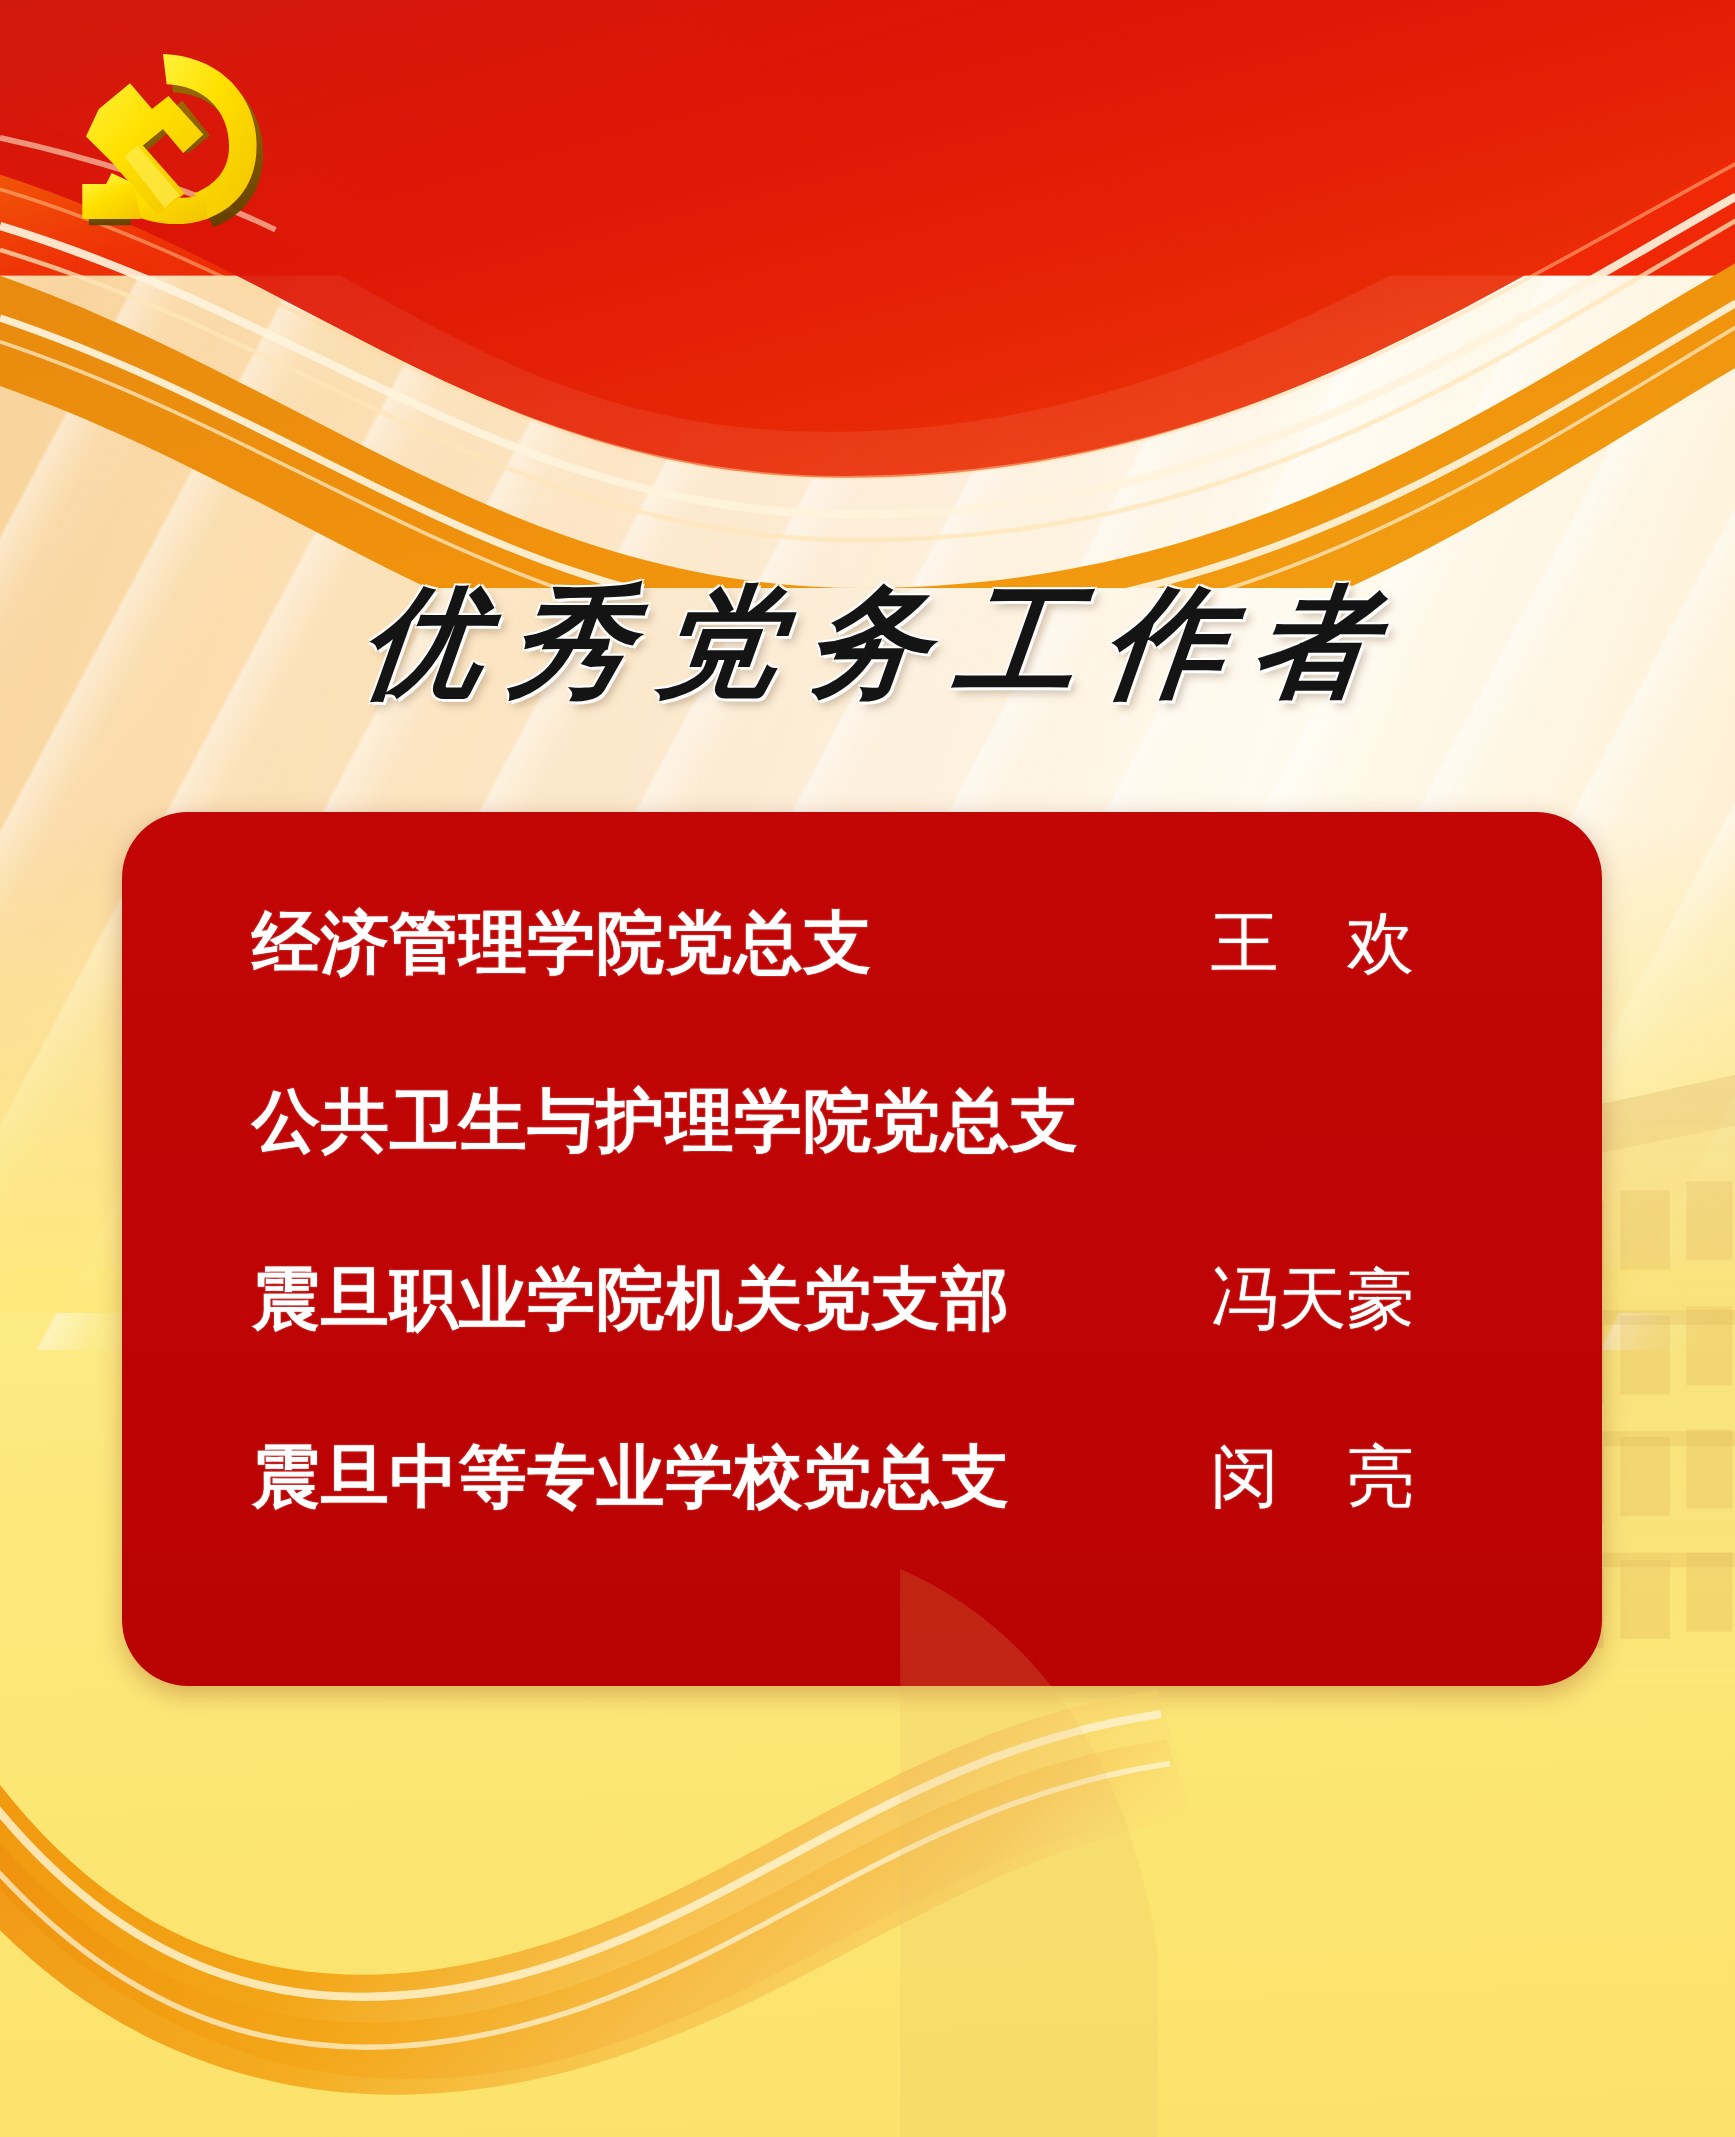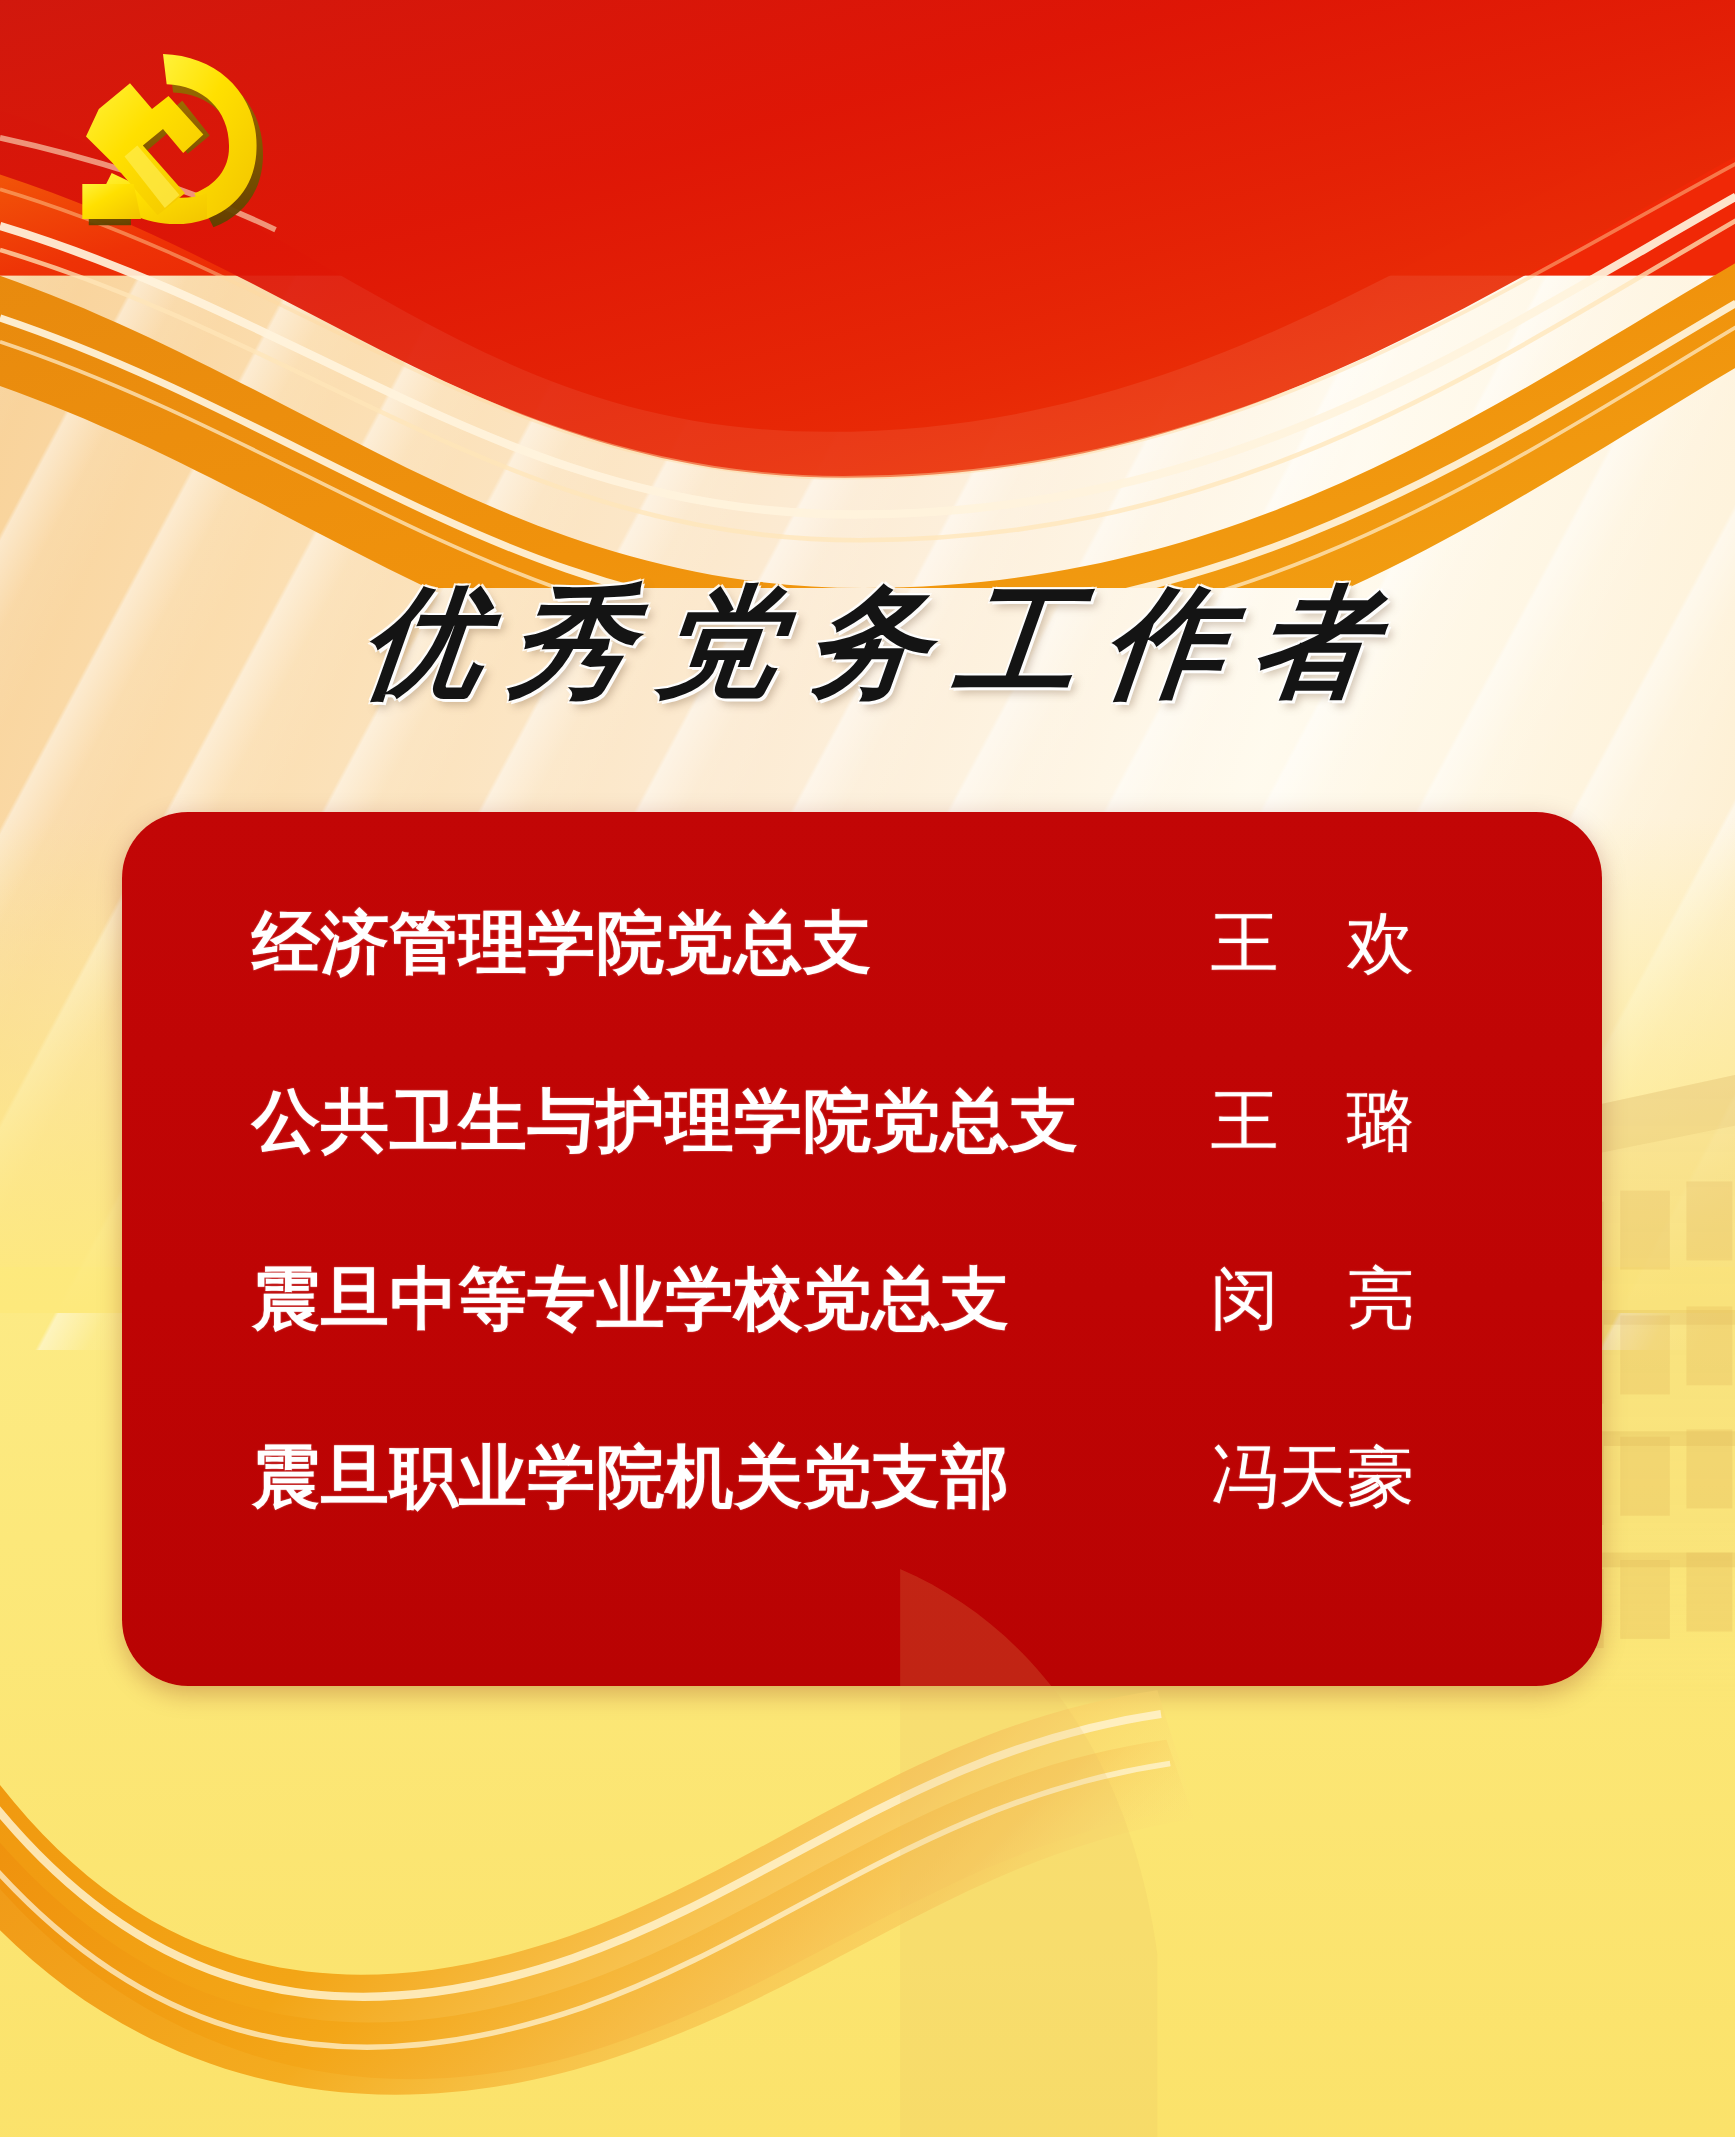--- a/index.html
+++ b/index.html
@@ -240,31 +240,30 @@
   <div class="card">
     <div class="rows">
 
       <div class="row">
         <div class="org">经济管理学院党总支</div>
         <div class="person">王　欢</div>
       </div>
 
       <div class="row">
         <div class="org">公共卫生与护理学院党总支</div>
-        <div class="person">王　璐</div>
+      </div>
+
+      <div class="row">
+        <div class="org">震旦职业学院机关党支部</div>
+        <div class="person">冯天豪</div>
       </div>
 
       <div class="row">
         <div class="org">震旦中等专业学校党总支</div>
         <div class="person">闵　亮</div>
-      </div>
-
-      <div class="row">
-        <div class="org">震旦职业学院机关党支部</div>
-        <div class="person">冯天豪</div>
       </div>
 
     </div>
   </div>
 
   <svg class="wavebot" viewBox="0 0 1890 620" preserveAspectRatio="none">
     <defs>
       <linearGradient id="botO" x1="0" y1="0" x2="1" y2="0.3">
         <stop offset="0%" stop-color="#F0960E"></stop>
         <stop offset="45%" stop-color="#F3A516"></stop>

